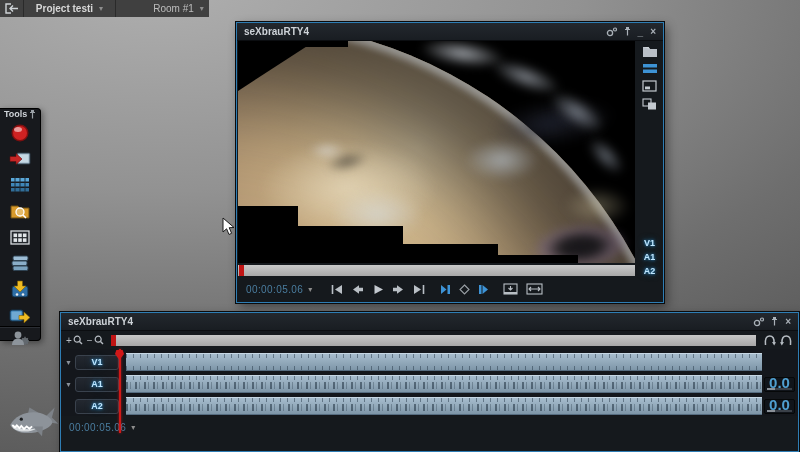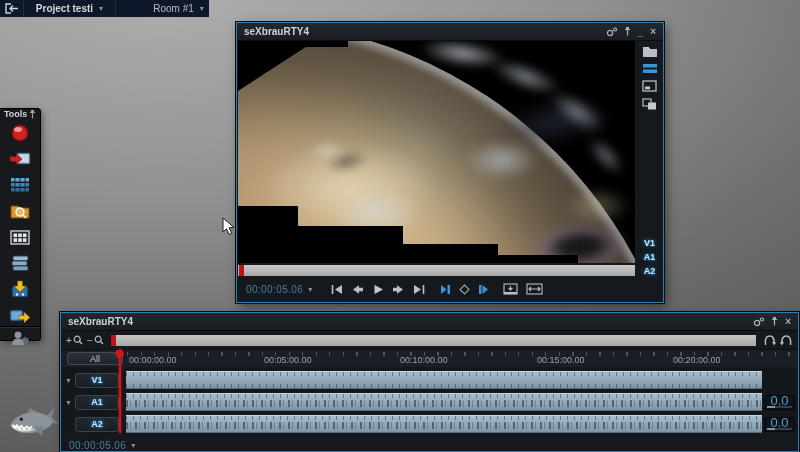--- a/index.html
+++ b/index.html
@@ -1,20 +1,20 @@
 <!DOCTYPE html>
 <html><head>
 <meta charset="utf-8">
 <style>
   * { margin:0; padding:0; box-sizing:border-box; }
   html,body { width:800px; height:452px; overflow:hidden; font-family:"Liberation Sans", sans-serif; }
   body { position:relative; background:radial-gradient(150% 135% at 20% -5%, #b0b0b0 0%, #929292 35%, #6e6e6e 62%, #474747 100%); }
 
   
-  .topbar { position:absolute; left:0; top:0; width:209px; height:17px; background:#0f172a; display:flex; align-items:flex-start; }
+  .topbar { position:absolute; left:0; top:0; width:209px; height:17px; background:#404040; display:flex; align-items:flex-start; }
   .exit-btn { width:24px; height:17px; display:flex; align-items:center; justify-content:center; border-right:1px solid #2a2a2a; }
   .tb-item { height:17px; display:flex; align-items:center; justify-content:center; gap:6px; padding:0 8px; }
   .tb-item.proj { width:92px; border-right:1px solid #2a2a2a; }
   .tb-item.room { width:90px; }
   .tb-label { font-size:10px; font-weight:bold; color:#d8d8d8; white-space:nowrap; }
   .tb-item.room .tb-label { font-weight:normal; color:#bdbdbd;padding-left:35px; }
   .dd { font-size:8px; color:#8d8d8d; }
 
   
   .tools { position:absolute; left:0; top:108px; width:41px; height:233px; background:#17191d; border:1px solid #000; border-left:none; border-radius:0 4px 4px 0; box-shadow:2px 2px 6px rgba(0,0,0,.4); display:flex; flex-direction:column; }
@@ -69,21 +69,21 @@
   .tracks { position:relative; background:#14171c; padding:3px 0 0 0; }
   .t-row { display:flex; align-items:center; height:20px; margin-bottom:2px; padding-left:4px; }
   .tri { width:10px; font-size:7px; color:#8a9099; }
   .tk-btn { width:44px; height:15px; background:linear-gradient(#232830,#191e25); border:1px solid #3a424d; border-radius:3px; display:flex; align-items:center; justify-content:center; }
   .tk-bar { flex:1; height:18px; margin-left:7px; position:relative; background:linear-gradient(#a7bdce,#7e96a8); border-top:1px solid #c6d7e4; border-bottom:1px solid #55import6b80; border-bottom:1px solid #566d81; }
   .tk-bar .ticks { position:absolute; left:0; top:0; width:100%; height:4px; background:repeating-linear-gradient(90deg, rgba(38,56,72,.5) 0 1px, rgba(0,0,0,0) 1px 7px); }
   .tk-bar .ticks.bot { top:auto; bottom:0; }
   .tk-bar .wave { position:absolute; left:0; top:6px; width:100%; height:7px; background:repeating-linear-gradient(90deg, rgba(30,47,62,.55) 0 2px, rgba(0,0,0,0) 2px 4px, rgba(30,47,62,.3) 4px 5px, rgba(0,0,0,0) 5px 9px); }
   .gauge-slot { width:36px; display:flex; justify-content:flex-end; padding-right:3px; }
   .gauge { width:31px; height:15px; background:#10141a; border:1px solid #060809; border-radius:2px; display:flex; flex-direction:column; align-items:center; justify-content:center; }
-  .gauge .lv { font-size:13px; font-weight:normal; color:#4f9fd0; line-height:9px; }
+  .gauge .lv { font-size:15px; font-weight:bold; color:#4f9fd0; line-height:9px; }
   .gauge .sl { width:25px; height:2px; margin-top:1px; background:linear-gradient(90deg,#8a9097 0 8px,#3a4048 8px 100%); }
   .tl-playhead { position:absolute; left:58px; top:36px; width:2px; height:84px; background:#d01818; box-shadow:0 0 3px rgba(220,30,30,.8); z-index:5; }
   .tl-ph-flag { position:absolute; left:54px; top:37px; width:9px; height:10px; background:#d01818; clip-path:polygon(15% 0,85% 0,100% 40%,50% 100%,0 40%); z-index:6; }
   .tl-foot { height:19px; display:flex; align-items:center; padding-left:8px; gap:5px; }
 
   .shark { position:absolute; left:6px; top:398px; }
   .cursor { position:absolute; left:222px; top:217px; z-index:50; }
   svg { display:block; }
 </style>
 </head>
@@ -407,30 +407,20 @@
         </svg>
       </span>
     <span>
         <svg width="13" height="12" viewBox="0 0 13 12">
           <path d="M10.5,11 Q11.5,2 6.5,2 Q1.5,2 2,9" fill="none" stroke="#b7bdc3" stroke-width="1.5"></path>
           <path d="M4,8 L1.8,11.5 L0,8.3 Z" fill="#b7bdc3"></path>
         </svg>
       </span>
   </div>
 
-  <div class="ruler-row">
-    <div class="all-btn">All</div>
-    <div class="ruler">
-      <span class="ruler-label" style="left:2px">00:00:00.00</span>
-      <span class="ruler-label" style="left:137px">00:05:00.00</span>
-      <span class="ruler-label" style="left:273px">00:10:00.00</span>
-      <span class="ruler-label" style="left:410px">00:15:00.00</span>
-      <span class="ruler-label" style="left:546px">00:20:00.00</span>
-    </div>
-  </div>
 
   <div class="tracks">
     <div class="t-row">
       <span class="tri">▼</span>
       <div class="tk-btn">
           <span class="glow-label">V1</span>
         </div>
       <div class="tk-bar">
           <div class="ticks"></div>
           <div class="ticks bot"></div>

